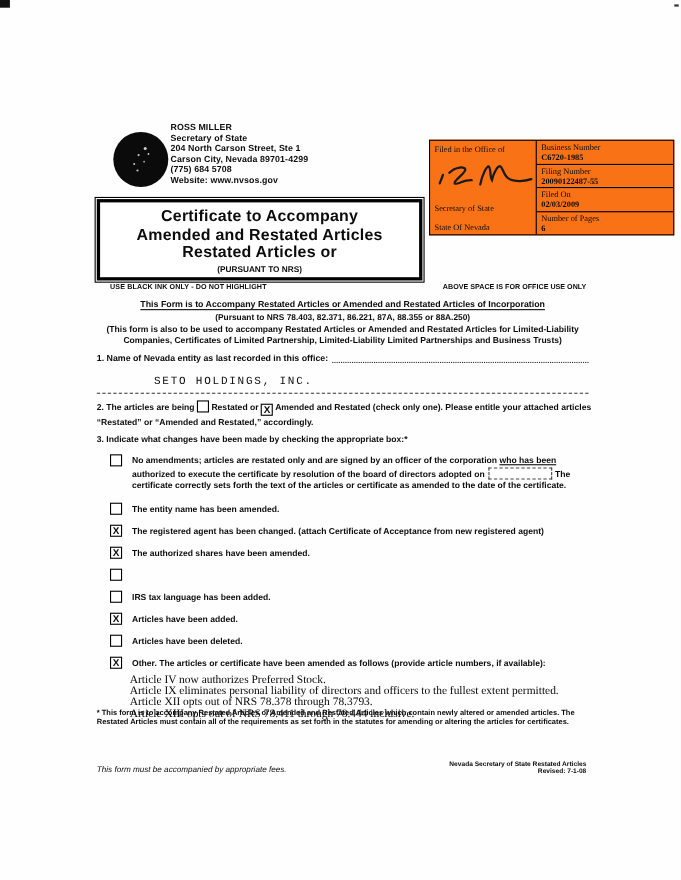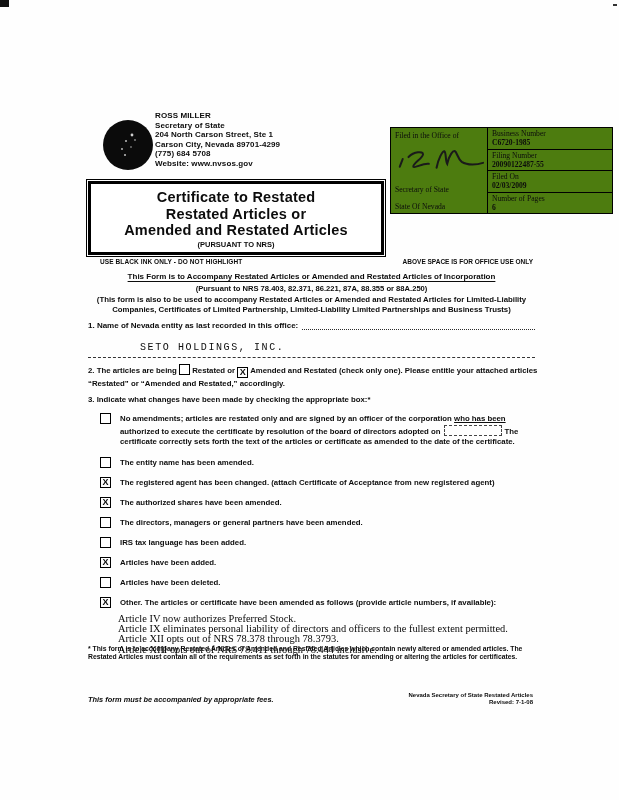--- a/index.html
+++ b/index.html
@@ -14,21 +14,21 @@
   
   .sos-header{left:155px;top:111px;font-weight:bold;font-size:8px;line-height:9.6px;letter-spacing:.1px;}
   
   .title-box{left:88px;top:181px;width:282px;border:3.5px solid #000;outline:1px solid #000;outline-offset:1px;
              text-align:center;padding:5px 4px 3px;background:#fff;}
   .title-box .big{font-weight:bold;font-size:14.5px;line-height:16.5px;letter-spacing:.2px;}
   .title-box .sub{font-weight:bold;font-size:7.5px;margin-top:1px;}
 
   
   .filed-box{left:390px;top:127px;width:221px;height:85px;border:1px solid #000;
-             font-family:"Liberation Serif",serif;font-size:7.6px;display:flex;background:#4d7c0f;}
+             font-family:"Liberation Serif",serif;font-size:7.6px;display:flex;background:#f97316;}
   .filed-left{width:97px;border-right:1px solid #000;position:relative;padding:2px 3px;box-sizing:border-box;}
   .filed-left .lbl1{position:absolute;top:3px;left:4px;}
   .filed-left .lbl2{position:absolute;top:57px;left:4px;}
   .filed-left .lbl3{position:absolute;top:74px;left:4px;}
   .filed-left svg{position:absolute;top:14px;left:2px;}
   .filed-right{flex:1;display:flex;flex-direction:column;}
   .filed-row{flex:1;border-bottom:1px solid #000;padding:1px 4px;box-sizing:border-box;}
   .filed-row:last-child{border-bottom:none;}
   .filed-row .val{font-weight:bold;}
 
@@ -58,21 +58,21 @@
   .cbrow .cbtext{padding-top:1px;}
   .no-amend .cbtext{width:432px;line-height:10.5px;}
   .uline{text-decoration:underline;}
   .datebox{display:inline-block;width:56px;height:9px;border:1px dashed #444;vertical-align:-2px;margin:0 3px;}
 
   .articles{margin:-3px 0 4px 30px;font-family:"Liberation Serif","DejaVu Serif",serif;
             font-size:10.4px;font-weight:normal;line-height:10.4px;color:#080808;}
 
   .footnote{left:88px;top:645px;width:452px;font-size:6.8px;font-weight:bold;line-height:7.8px;}
   .important{left:88px;top:679px;width:460px;font-size:7.4px;font-weight:bold;}
-  .fee-note{left:88px;top:695px;font-size:7.4px;font-weight:bold;font-style:italic;}
+  .fee-note{left:88px;top:695px;font-size:7.4px;font-weight:normal;font-style:italic;}
   .footer-right{left:88px;top:692px;width:445px;text-align:right;font-size:6px;font-weight:bold;line-height:7px;}
 </style>
 </head>
 <body>
 
 <div class="page">
 
   <div class="abs corner-mark"></div>
   <div class="abs edge-dot"></div>
 
@@ -89,23 +89,23 @@
   <div class="abs sos-header">
     <div>ROSS MILLER</div>
     <div>Secretary of State</div>
     <div>204 North Carson Street, Ste 1</div>
     <div>Carson City, Nevada 89701-4299</div>
     <div>(775) 684 5708</div>
     <div>Website: www.nvsos.gov</div>
   </div>
 
   <div class="abs title-box">
-    <div class="big">Certificate to Restated</div>
+    <div class="big">Certificate to Accompany</div>
+    <div class="big">Amended and Restated Articles</div>
     <div class="big">Restated Articles or</div>
-    <div class="big">Amended and Restated Articles</div>
     <div class="sub">(PURSUANT TO NRS)</div>
   </div>
 
   <div class="abs filed-box">
     <div class="filed-left">
       <div class="lbl1">Filed in the Office of</div>
       <svg width="92" height="34" viewBox="0 0 95 32">
         <g fill="none" stroke="#1a1a1a" stroke-width="2.1" stroke-linecap="round">
           <path d="M7 24 C8 21 9 19 10 16"></path>
           <path d="M16 14 C22 8 31 8 31 11 C31 15 20 21 21 24 C22 26 31 20 37 21"></path>
@@ -183,21 +183,20 @@
     <div class="cbrow">
       <span class="cb">
           <span class="mk">X</span>
         </span>
       <span class="cbtext">The authorized shares have been amended.</span>
     </div>
     <div class="cbrow">
       <span class="cb">
           <span class="mk"></span>
         </span>
-      <span class="cbtext">The directors, managers or general partners have been amended.</span>
     </div>
     <div class="cbrow">
       <span class="cb">
           <span class="mk"></span>
         </span>
       <span class="cbtext">IRS tax language has been added.</span>
     </div>
     <div class="cbrow">
       <span class="cb">
           <span class="mk">X</span>

